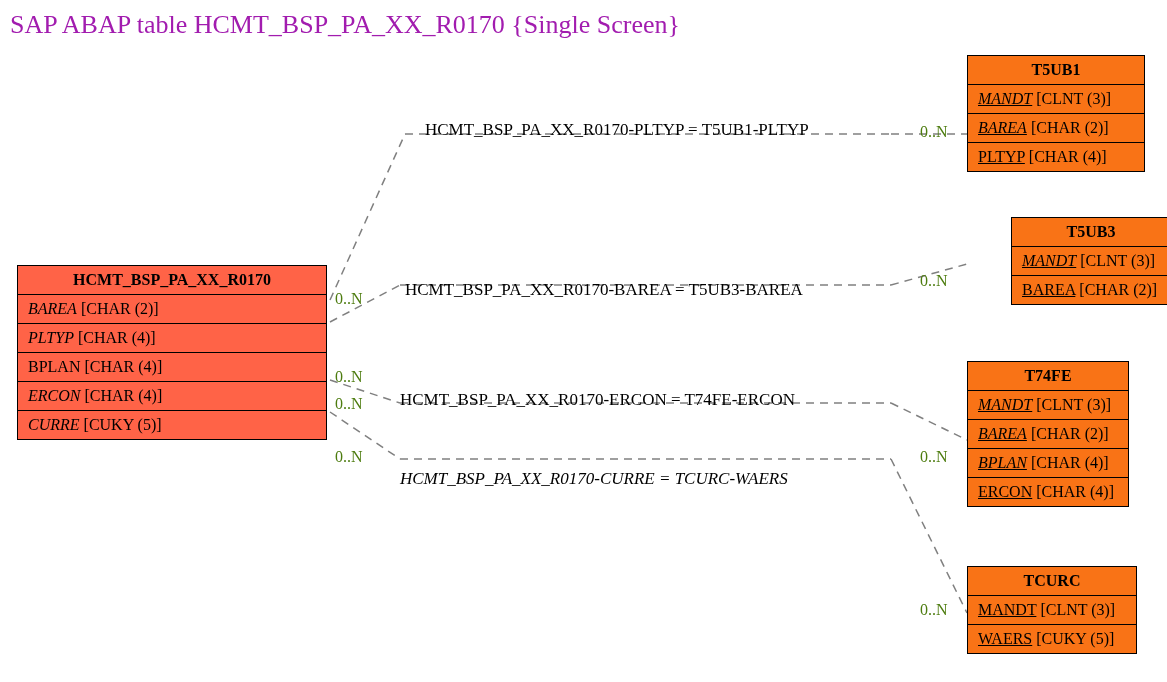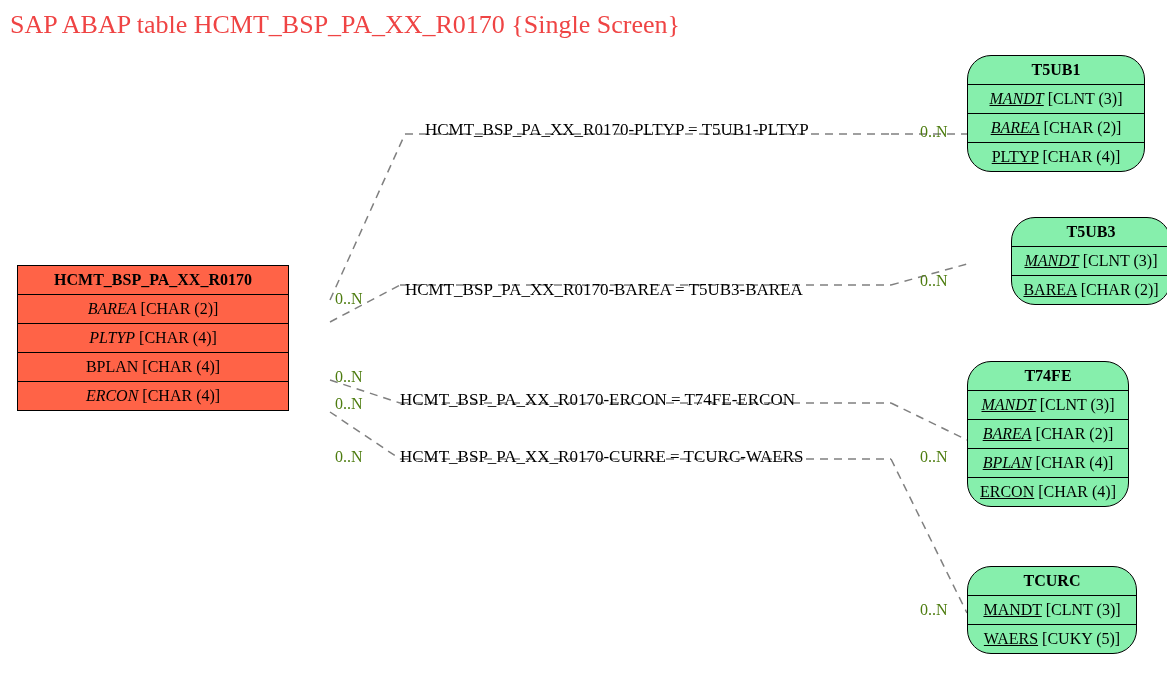--- a/index.html
+++ b/index.html
@@ -11,45 +11,44 @@
     width: 1167px;
     height: 682px;
     position: relative;
     overflow: hidden;
   }
   .title {
     position: absolute;
     top: 10px;
     left: 10px;
     font-size: 26px;
-    color: #ef4444;
+    color: #a21caf;
   }
   .entity {
     position: absolute;
     border: 1px solid #000;
     font-size: 16px;
   }
   .entity-header {
     font-weight: bold;
     text-align: center;
     padding: 5px 10px;
     border-bottom: 1px solid #000;
     white-space: nowrap;
   }
   .entity-row {
     padding: 5px 10px;
     border-bottom: 1px solid #000;
     white-space: nowrap;
-    text-align: center;
   }
   .entity-row:last-child { border-bottom: none; }
   .fld-italic { font-style: italic; }
   .fld-underline { text-decoration: underline; }
   .main-entity { background: #ff6347; }
-  .ref-entity { background: #86efac; border-radius: 24px; }
+  .ref-entity { background: #f97316; }
   .rel-label {
     position: absolute;
     font-size: 17px;
     color: #000;
     white-space: nowrap;
   }
   .card-label {
     position: absolute;
     font-size: 16px;
     color: #4d7c0f;
@@ -85,26 +84,27 @@
 
   <line x1="330" y1="380" x2="400" y2="403"></line>
   <line x1="400" y1="403" x2="891" y2="403"></line>
   <line x1="891" y1="403" x2="967" y2="440"></line>
 
   <line x1="330" y1="412" x2="400" y2="459"></line>
   <line x1="400" y1="459" x2="891" y2="459"></line>
   <line x1="891" y1="459" x2="967" y2="613"></line>
 </svg>
 
-<div class="entity main-entity" style="left:17px; top:265px; width:272px;">
+<div class="entity main-entity" style="left:17px; top:265px; width:310px;">
   <div class="entity-header">HCMT_BSP_PA_XX_R0170</div>
   <div class="entity-row"><span class="fld-italic">BAREA</span> <span>[CHAR (2)]</span></div>
   <div class="entity-row"><span class="fld-italic">PLTYP</span> <span>[CHAR (4)]</span></div>
   <div class="entity-row"><span>BPLAN</span> <span>[CHAR (4)]</span></div>
   <div class="entity-row"><span class="fld-italic">ERCON</span> <span>[CHAR (4)]</span></div>
+  <div class="entity-row"><span class="fld-italic">CURRE</span> <span>[CUKY (5)]</span></div>
 </div>
 
 <div class="entity ref-entity" style="left:967px; top:55px; width:178px;">
   <div class="entity-header">T5UB1</div>
   <div class="entity-row"><span class="fld-italic fld-underline">MANDT</span> <span>[CLNT (3)]</span></div>
   <div class="entity-row"><span class="fld-italic fld-underline">BAREA</span> <span>[CHAR (2)]</span></div>
   <div class="entity-row"><span class="fld-underline">PLTYP</span> <span>[CHAR (4)]</span></div>
 </div>
 
 <div class="entity ref-entity" style="left:967px; top:217px; width:160px;margin-left:44px;">
@@ -123,21 +123,21 @@
 
 <div class="entity ref-entity" style="left:967px; top:566px; width:170px;">
   <div class="entity-header">TCURC</div>
   <div class="entity-row"><span class="fld-underline">MANDT</span> <span>[CLNT (3)]</span></div>
   <div class="entity-row"><span class="fld-underline">WAERS</span> <span>[CUKY (5)]</span></div>
 </div>
 
 <div class="rel-label" style="left:405px; top:120px;margin-left:20px;">HCMT_BSP_PA_XX_R0170-PLTYP = T5UB1-PLTYP</div>
 <div class="rel-label" style="left:405px; top:280px;">HCMT_BSP_PA_XX_R0170-BAREA = T5UB3-BAREA</div>
 <div class="rel-label" style="left:400px; top:390px;">HCMT_BSP_PA_XX_R0170-ERCON = T74FE-ERCON</div>
-<div class="rel-label" style="left:400px; top:447px;">HCMT_BSP_PA_XX_R0170-CURRE = TCURC-WAERS</div>
+<div class="rel-label" style="left:400px; top:469px;font-style:italic;">HCMT_BSP_PA_XX_R0170-CURRE = TCURC-WAERS</div>
 
 <div class="card-label" style="left:335px; top:290px;">0..N</div>
 <div class="card-label" style="left:335px; top:368px;">0..N</div>
 <div class="card-label" style="left:335px; top:395px;">0..N</div>
 <div class="card-label" style="left:335px; top:448px;">0..N</div>
 
 <div class="card-label" style="left:920px; top:123px;">0..N</div>
 <div class="card-label" style="left:920px; top:272px;">0..N</div>
 <div class="card-label" style="left:920px; top:448px;">0..N</div>
 <div class="card-label" style="left:920px; top:601px;">0..N</div>

